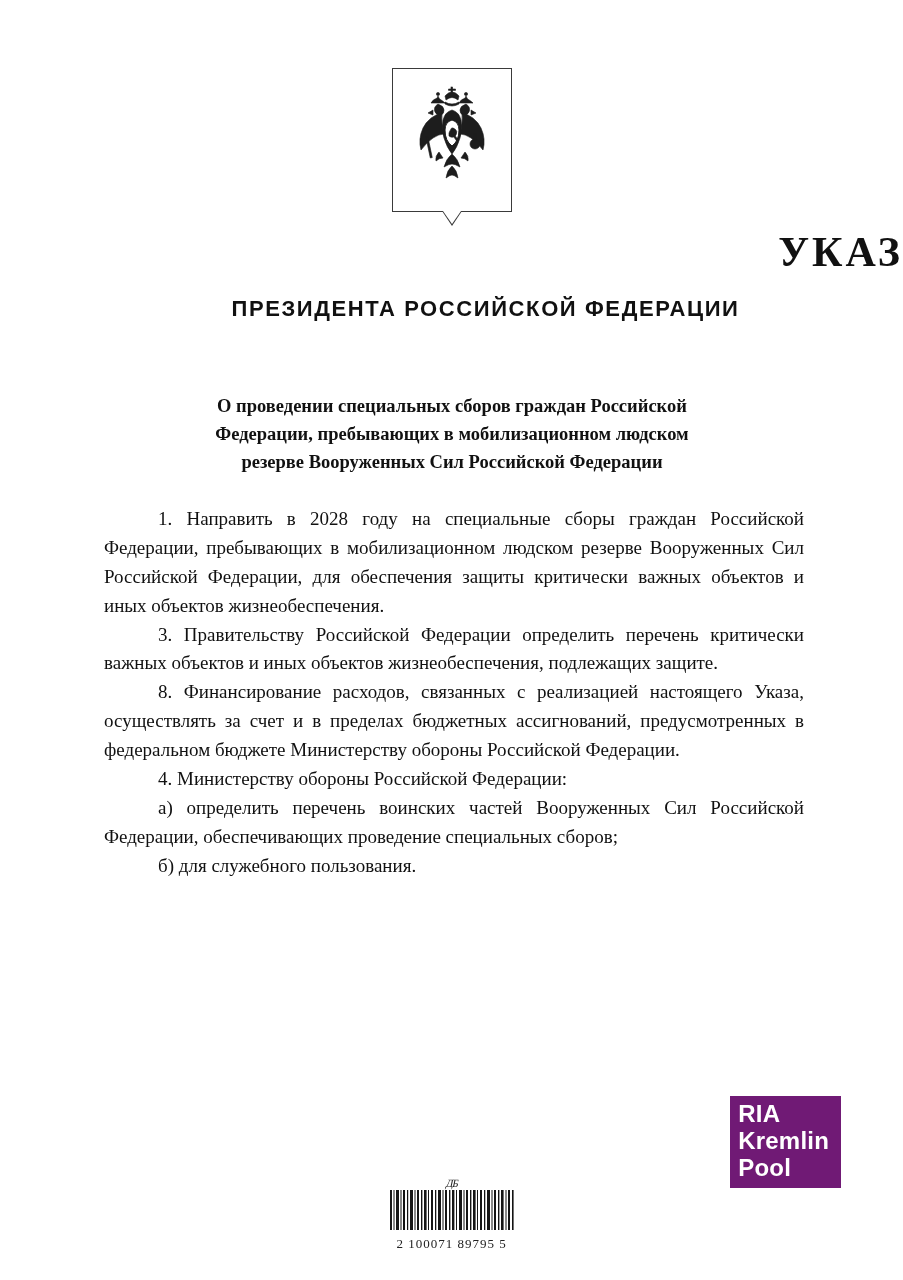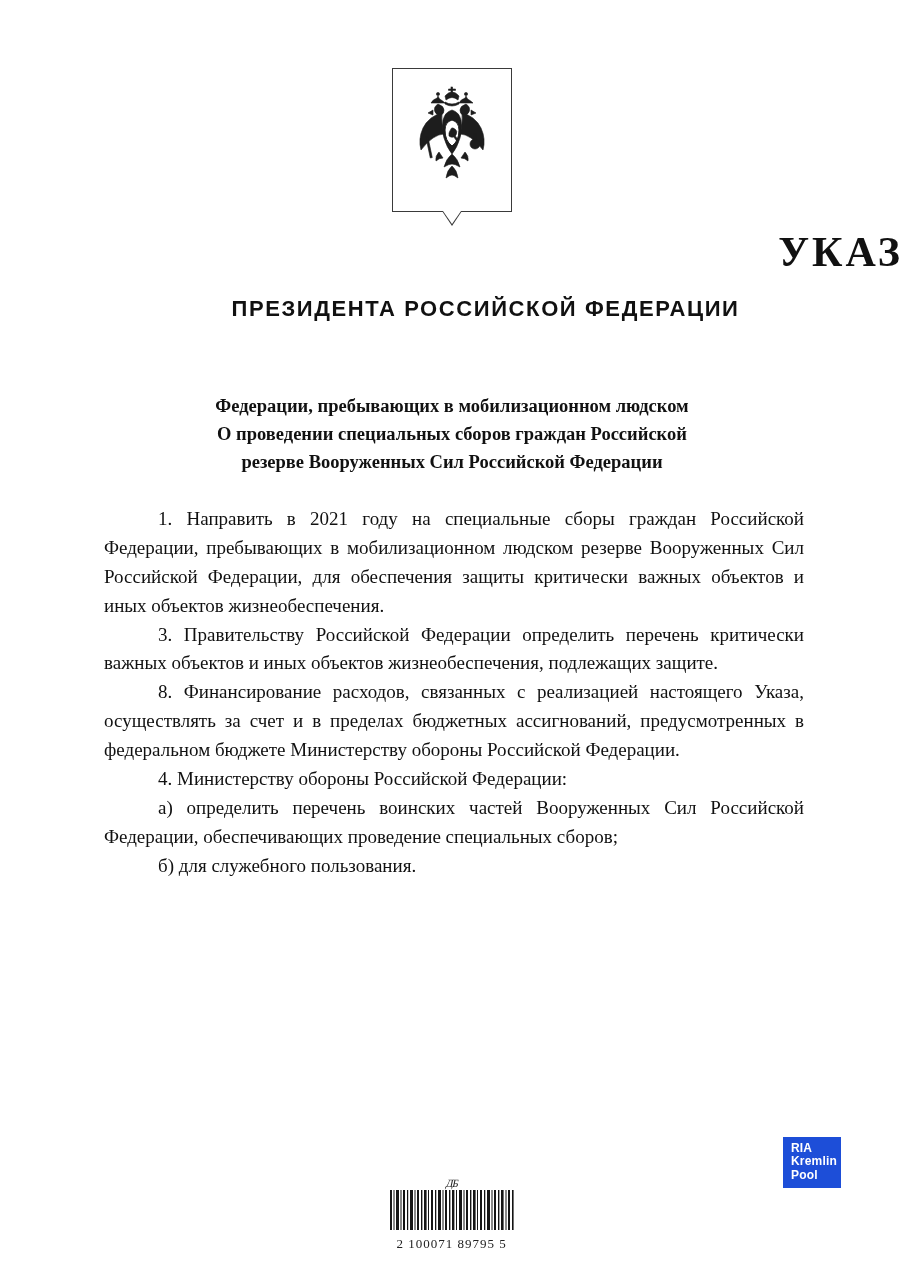--- a/index.html
+++ b/index.html
@@ -115,27 +115,27 @@
   }
   .doc-body p.ind { text-indent: 56px; }
   .doc-body p.ind-sm { text-indent: 54px; }
   .nowrap { white-space: nowrap; }
 
   
   .watermark {
     position: absolute;
     right: 62px;
     bottom: 92px;
-    background: #1d4ed8;
+    background: #701a75;
     color: #ffffff;
     font-family: "Liberation Sans", sans-serif;
     font-weight: bold;
-    font-size: 12px;
+    font-size: 24px;
     line-height: 1.12;
-    padding: 5px 4px 6px 8px;
+    padding: 5px 12px 6px 8px;
     letter-spacing: 0.2px;
   }
 
   
   .barcode-wrap {
     position: absolute;
     bottom: 28px;
     left: 0;
     width: 100%;
     display: flex;
@@ -211,29 +211,29 @@
         </g>
       </svg>
     </span>
   </div>
 </div>
 
 <div class="doc-title">УКАЗ</div>
 <div class="doc-subtitle">ПРЕЗИДЕНТА РОССИЙСКОЙ ФЕДЕРАЦИИ</div>
 
 <div class="doc-heading">
+  <div>О проведении специальных сборов граждан Российской</div>
   <div>Федерации, пребывающих в мобилизационном людском</div>
-  <div>О проведении специальных сборов граждан Российской</div>
   <div>резерве Вооруженных Сил Российской Федерации</div>
 </div>
 
 <div class="doc-body">
 
 
-  <p class="ind-sm">1. Направить в 2021 году на специальные сборы граждан Российской Федерации, пребывающих в мобилизационном людском резерве Вооруженных Сил Российской Федерации, для обеспечения защиты критически важных объектов и иных объектов жизнеобеспечения.</p>
+  <p class="ind-sm">1. Направить в 2028 году на специальные сборы граждан Российской Федерации, пребывающих в мобилизационном людском резерве Вооруженных Сил Российской Федерации, для обеспечения защиты критически важных объектов и иных объектов жизнеобеспечения.</p>
 
   <p class="ind-sm">3. Правительству Российской Федерации определить перечень критически важных объектов и иных объектов жизнеобеспечения, подлежащих защите.</p>
 
   <p class="ind-sm">8. Финансирование расходов, связанных с реализацией настоящего Указа, осуществлять за счет и в пределах бюджетных ассигнований, предусмотренных в федеральном бюджете Министерству обороны Российской Федерации.</p>
 
   <p class="ind-sm">4. Министерству обороны Российской Федерации:</p>
 
   <p class="ind-sm">а) определить перечень воинских частей Вооруженных Сил Российской Федерации, обеспечивающих проведение специальных сборов;</p>
 
   <p class="ind-sm">б)  для служебного пользования.</p>

